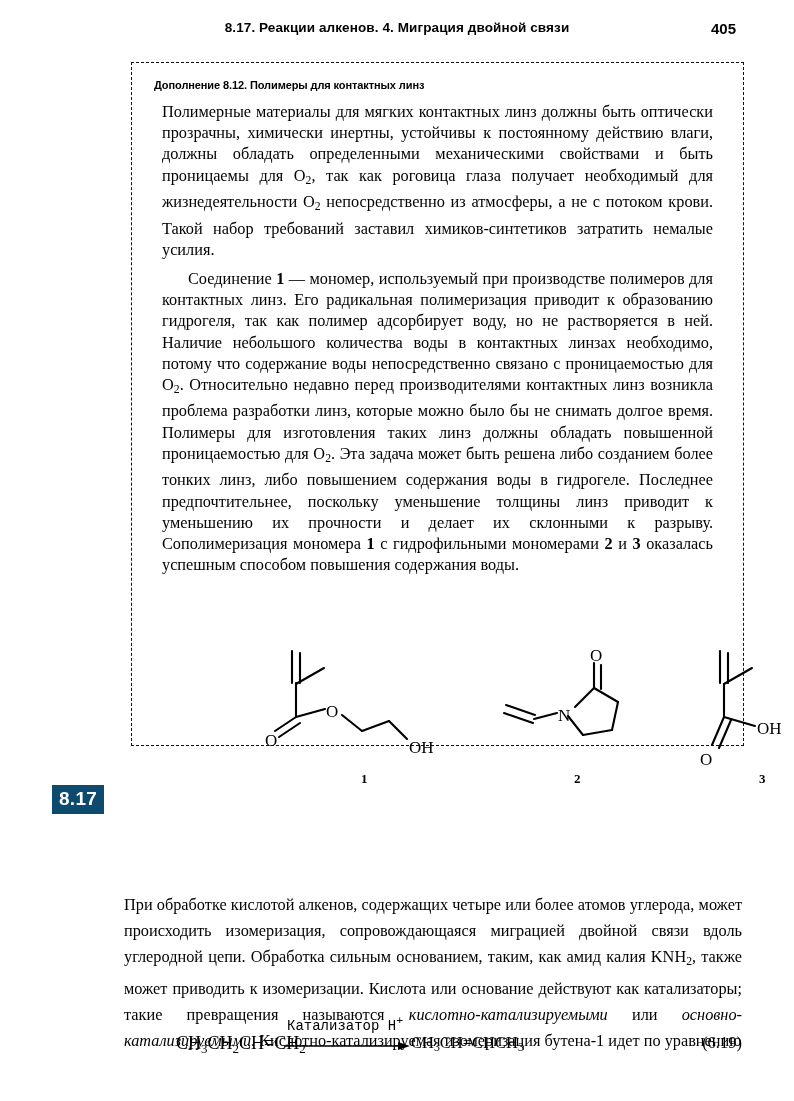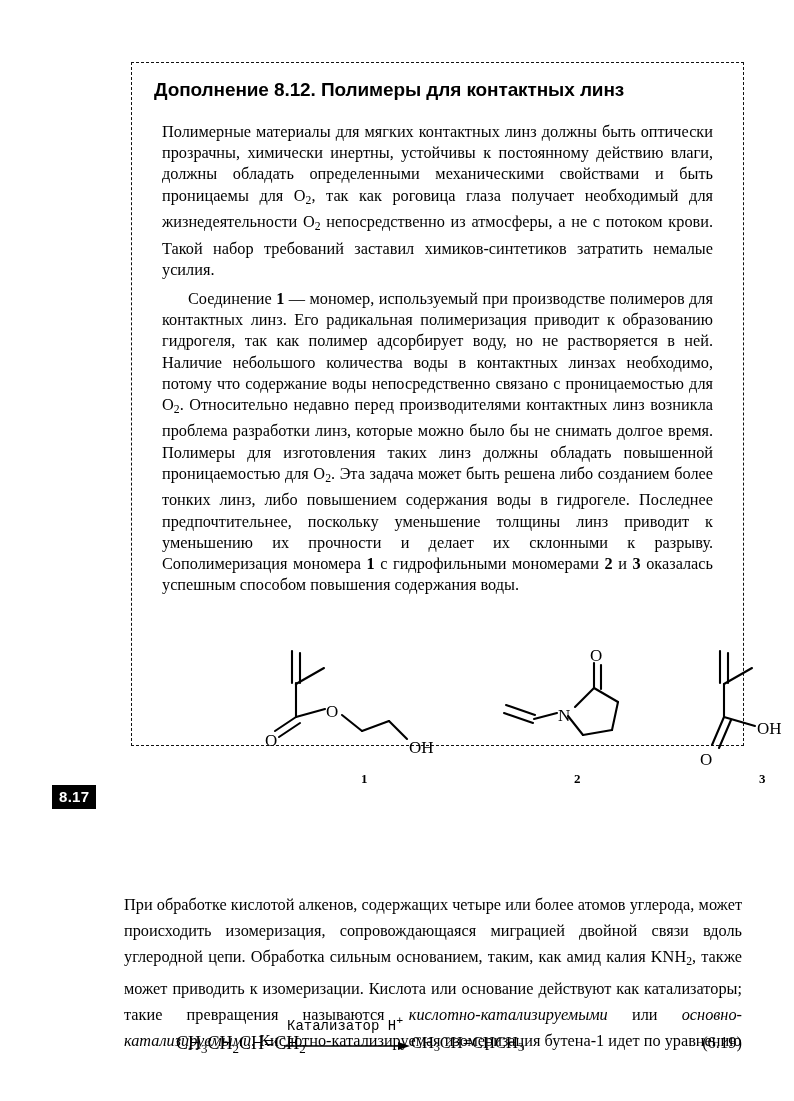--- a/index.html
+++ b/index.html
@@ -57,23 +57,23 @@
     width: 613px;
     height: 684px;
     border: 1.5px dashed #111;
     box-sizing: border-box;
   }
   .boxed-inner {
     padding: 16px 22px 10px 22px;
   }
   .box-title {
     font-family: "Liberation Sans", sans-serif;
-    font-size: 19px;
-    font-weight: bold;
-    margin: 0 0 20px 0;
+    font-size: 11px;
+    font-weight: bold;
+    margin: 0 0 10px 0;
     letter-spacing: -0.1px;
   }
   .ptext {
     font-family: "Liberation Serif", serif;
     font-size: 16.3px;
     line-height: 21.2px;
     text-align: justify;
     margin: 8px;
     text-justify: inter-word;
     hyphens: manual;
@@ -111,25 +111,25 @@
   .section {
     position: absolute;
     left: 52px;
     top: 783px;
     width: 690px;
   }
   .secnum {
     position: absolute;
     left: 0;
     top: 2px;
-    background: #000000;
+    background: #0c4a6e;
     color: #fff;
     font-family: "Liberation Sans", sans-serif;
     font-weight: bold;
-    font-size: 15px;
+    font-size: 19px;
     padding: 3px 7px 4px 7px;
     letter-spacing: 0.3px;
   }
   .sectitle {
     margin-left: 71px;
     font-family: "Liberation Sans", sans-serif;
     font-weight: bold;
     font-size: 16.5px;
     line-height: 21px;
     letter-spacing: -0.1px;
@@ -194,20 +194,24 @@
     font-family: "Liberation Serif", serif;
     font-size: 16.5px;
   }
   svg { display: block; }
 </style>
 </head>
 <body>
 
 <div class="page">
 
+  <div class="runhead">
+    <div class="title">8.17. Реакции алкенов. 4. Миграция двойной связи</div>
+    <div class="pageno">405</div>
+  </div>
 
   <div class="boxed">
     <div class="boxed-inner">
       <div class="box-title">Дополнение 8.12. Полимеры для контактных линз</div>
 
       <p class="ptext"><span>Полимерные материалы для мягких контактных линз должны быть оптически прозрачны, химически инертны, устойчивы к постоянному действию влаги, должны обладать определенными механическими свойствами и быть проницаемы для O</span><span class="sub">2</span><span>, так как роговица глаза получает необходимый для жизнедеятельности O</span><span class="sub">2</span><span> непосредственно из атмосферы, а не с потоком крови. Такой набор требований заставил химиков-синтетиков затратить немалые усилия.</span></p>
 
       <p class="ptext indent"><span>Соединение </span><span class="bold">1</span><span> — мономер, используемый при производстве полимеров для контактных линз. Его радикальная полимеризация приводит к образованию гидрогеля, так как полимер адсорбирует воду, но не растворяется в ней. Наличие небольшого количества воды в контактных линзах необходимо, потому что содержание воды непосредственно связано с проницаемостью для O</span><span class="sub">2</span><span>. Относительно недавно перед производителями контактных линз возникла проблема разработки линз, которые можно было бы не снимать долгое время. Полимеры для изготовления таких линз должны обладать повышенной проницаемостью для O</span><span class="sub">2</span><span>. Эта задача может быть решена либо созданием более тонких линз, либо повышением содержания воды в гидрогеле. Последнее предпочтительнее, поскольку уменьшение толщины линз приводит к уменьшению их прочности и делает их склонными к разрыву. Сополимеризация мономера </span><span class="bold">1</span><span> с гидрофильными мономерами </span><span class="bold">2</span><span> и </span><span class="bold">3</span><span> оказалась успешным способом повышения содержания воды.</span></p>
     </div>
 

